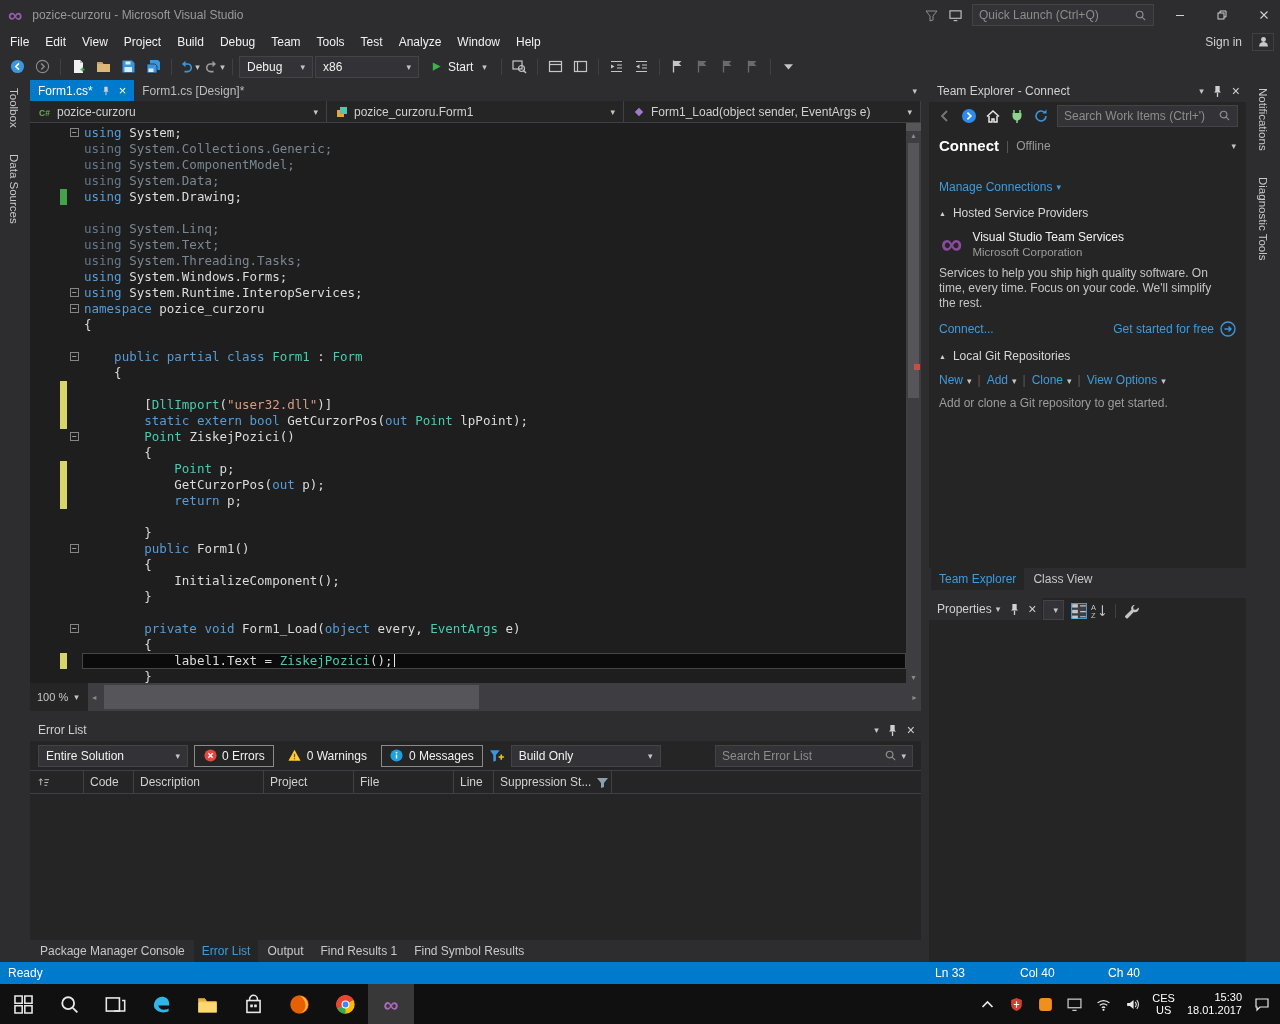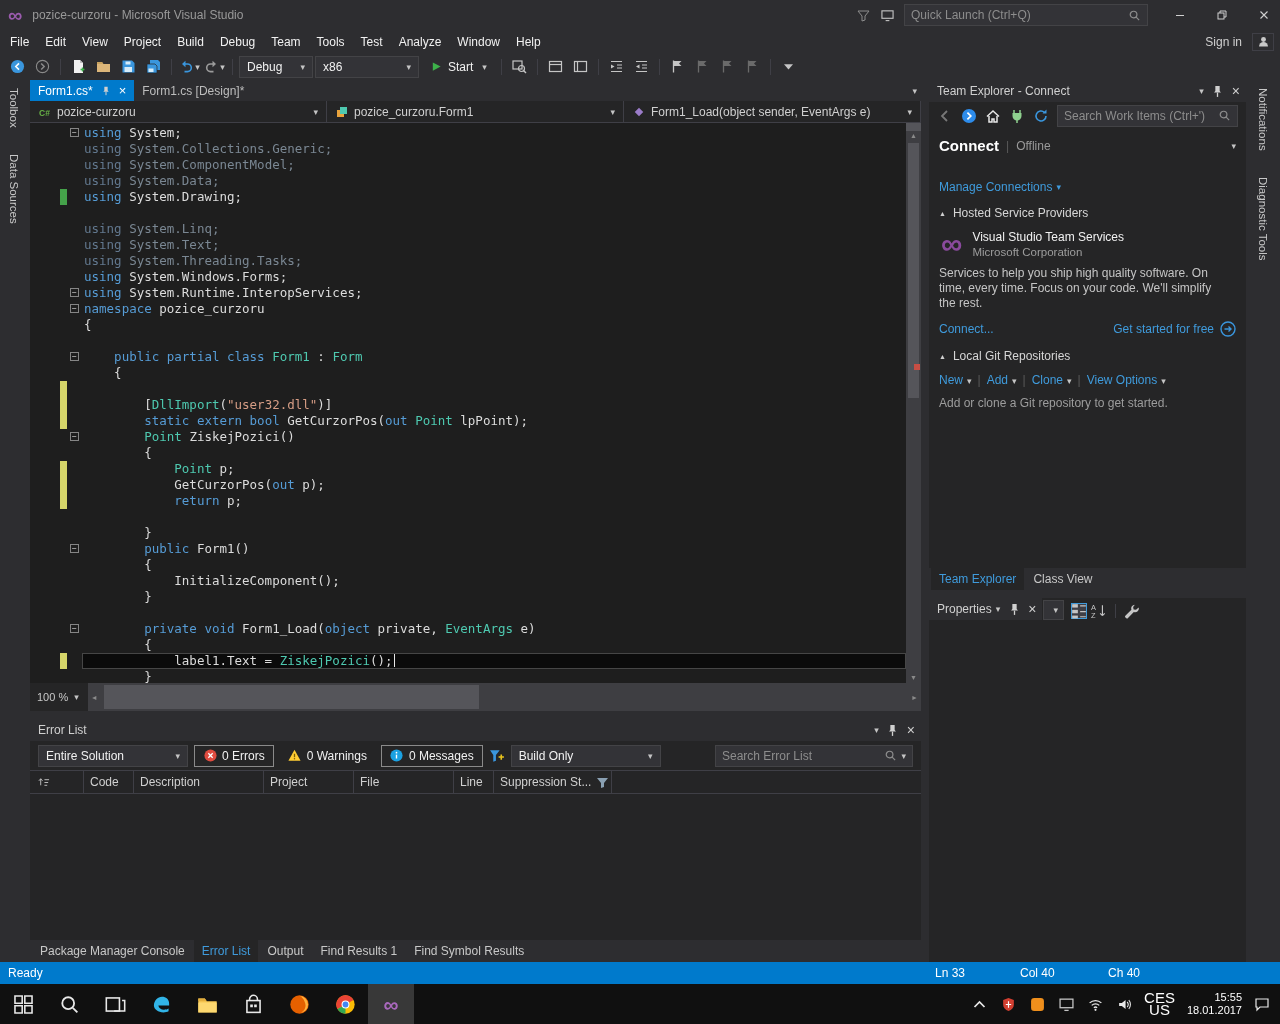--- a/index.html
+++ b/index.html
@@ -10,21 +10,21 @@
 .link{color:#3f9bdc;cursor:pointer}
 .mini-ic{display:inline-flex;width:14px;height:14px;align-items:center;justify-content:center}
 .mini-ic svg{width:13px;height:13px}
 .mini-ic.big,.mini-ic.big svg{width:16px;height:16px}
 
 
 .titlebar{height:30px;display:flex;align-items:center;background:#2d2d30;padding-left:8px}
 .vslogo{font-size:20px;font-weight:bold;color:#9a5bad;margin-right:10px;line-height:1}
 .wintitle{color:#999;font-size:12px}
 .tb-right{margin-left:auto;display:flex;align-items:center;gap:10px}
-.quicklaunch{width:244px;height:22px;background:#333337;border:1px solid #434346;display:flex;align-items:center;padding:0 6px;margin-right:6px}
+.quicklaunch{width:182px;height:22px;background:#333337;border:1px solid #434346;display:flex;align-items:center;padding:0 6px;}
 .quicklaunch .ql-ph{color:#8d8d8d;flex:1}
 .winbtn{width:32px;height:30px;display:flex;align-items:center;justify-content:center}
 .winbtn svg{width:12px;height:12px}
 
 
 .menubar{height:23px;display:flex;align-items:center;background:#2d2d30;padding-left:2px}
 .menuitems{display:flex}
 .menu-item{padding:4px 8px;color:#f1f1f1;cursor:default}
 .menu-right{margin-left:auto;display:flex;align-items:center;gap:10px;padding-right:6px}
 .signin{color:#d0d0d0}
@@ -158,21 +158,21 @@
 
 .taskbar{height:40px;background:#101010;display:flex;align-items:center;flex:none}
 .tbapps{display:flex;height:100%}
 .tbapp{width:46px;height:100%;display:flex;align-items:center;justify-content:center;cursor:pointer}
 .tbapp svg{width:21px;height:21px}
 .tbapp.active{background:rgba(255,255,255,.17)}
 .tbspacer{flex:1}
 .tray{display:flex;align-items:center;gap:13px;margin-right:12px}
 .tray-ic{display:inline-flex;width:16px;height:16px;align-items:center;justify-content:center;cursor:pointer}
 .tray-ic svg{width:15px;height:15px}
-.langblock{color:#fff;font-size:15px;line-height:12px;text-align:center;margin-right:12px;cursor:pointer}
+.langblock{color:#fff;font-size:11px;line-height:12px;text-align:center;margin-right:12px;cursor:pointer}
 .clock{color:#fff;font-size:11px;line-height:13px;text-align:right;margin-right:12px;cursor:pointer}
 .actionctr{margin-right:10px}
 </style>
 </head>
 <body>
 
 <div class="screen">
 
   <div class="titlebar">
     <span class="vslogo">∞</span>
@@ -639,21 +639,21 @@
                 <span class="chg"></span>
                 <span class="fold"></span>
                 <span class="ct"></span>
               </div>
               <div class="cl">
                 <span class="bp"></span>
                 <span class="chg"></span>
                 <span class="fold">
                   <span class="foldbox">−</span>
                 </span>
-                <span class="ct"><span class="c-p">        </span><span class="c-k">private void</span><span class="c-p"> Form1_Load(</span><span class="c-k">object</span><span class="c-p"> private, </span><span class="c-t">EventArgs</span><span class="c-p"> e)</span></span>
+                <span class="ct"><span class="c-p">        </span><span class="c-k">private void</span><span class="c-p"> Form1_Load(</span><span class="c-k">object</span><span class="c-p"> every, </span><span class="c-t">EventArgs</span><span class="c-p"> e)</span></span>
               </div>
               <div class="cl">
                 <span class="bp"></span>
                 <span class="chg"></span>
                 <span class="fold"></span>
                 <span class="ct"><span class="c-p">        {</span></span>
               </div>
               <div class="cl cur">
                 <span class="bp"></span>
                 <span class="chg chg-y"></span>
@@ -1068,21 +1068,21 @@
             <path d="M2 5.5h2.5L8 2.8v8.4L4.5 8.5H2z" fill="#e8e8e8"></path>
             <path d="M9.5 4.5a4 4 0 0 1 0 5M11 3a6 6 0 0 1 0 8" stroke="#e8e8e8" fill="none"></path>
           </svg>
         </span>
       </div>
     <div class="langblock">
       <div>CES</div>
       <div>US</div>
     </div>
     <div class="clock">
-      <div>15:55</div>
+      <div>15:30</div>
       <div>18.01.2017</div>
     </div>
     <span class="mini-ic big actionctr">
         <svg viewBox="0 0 16 16">
           <path d="M2 3h12v8H6l-3 3v-3H2z" fill="none" stroke="#e8e8e8" stroke-width="1.2"></path>
         </svg>
       </span>
   </div>
 </div>
 

